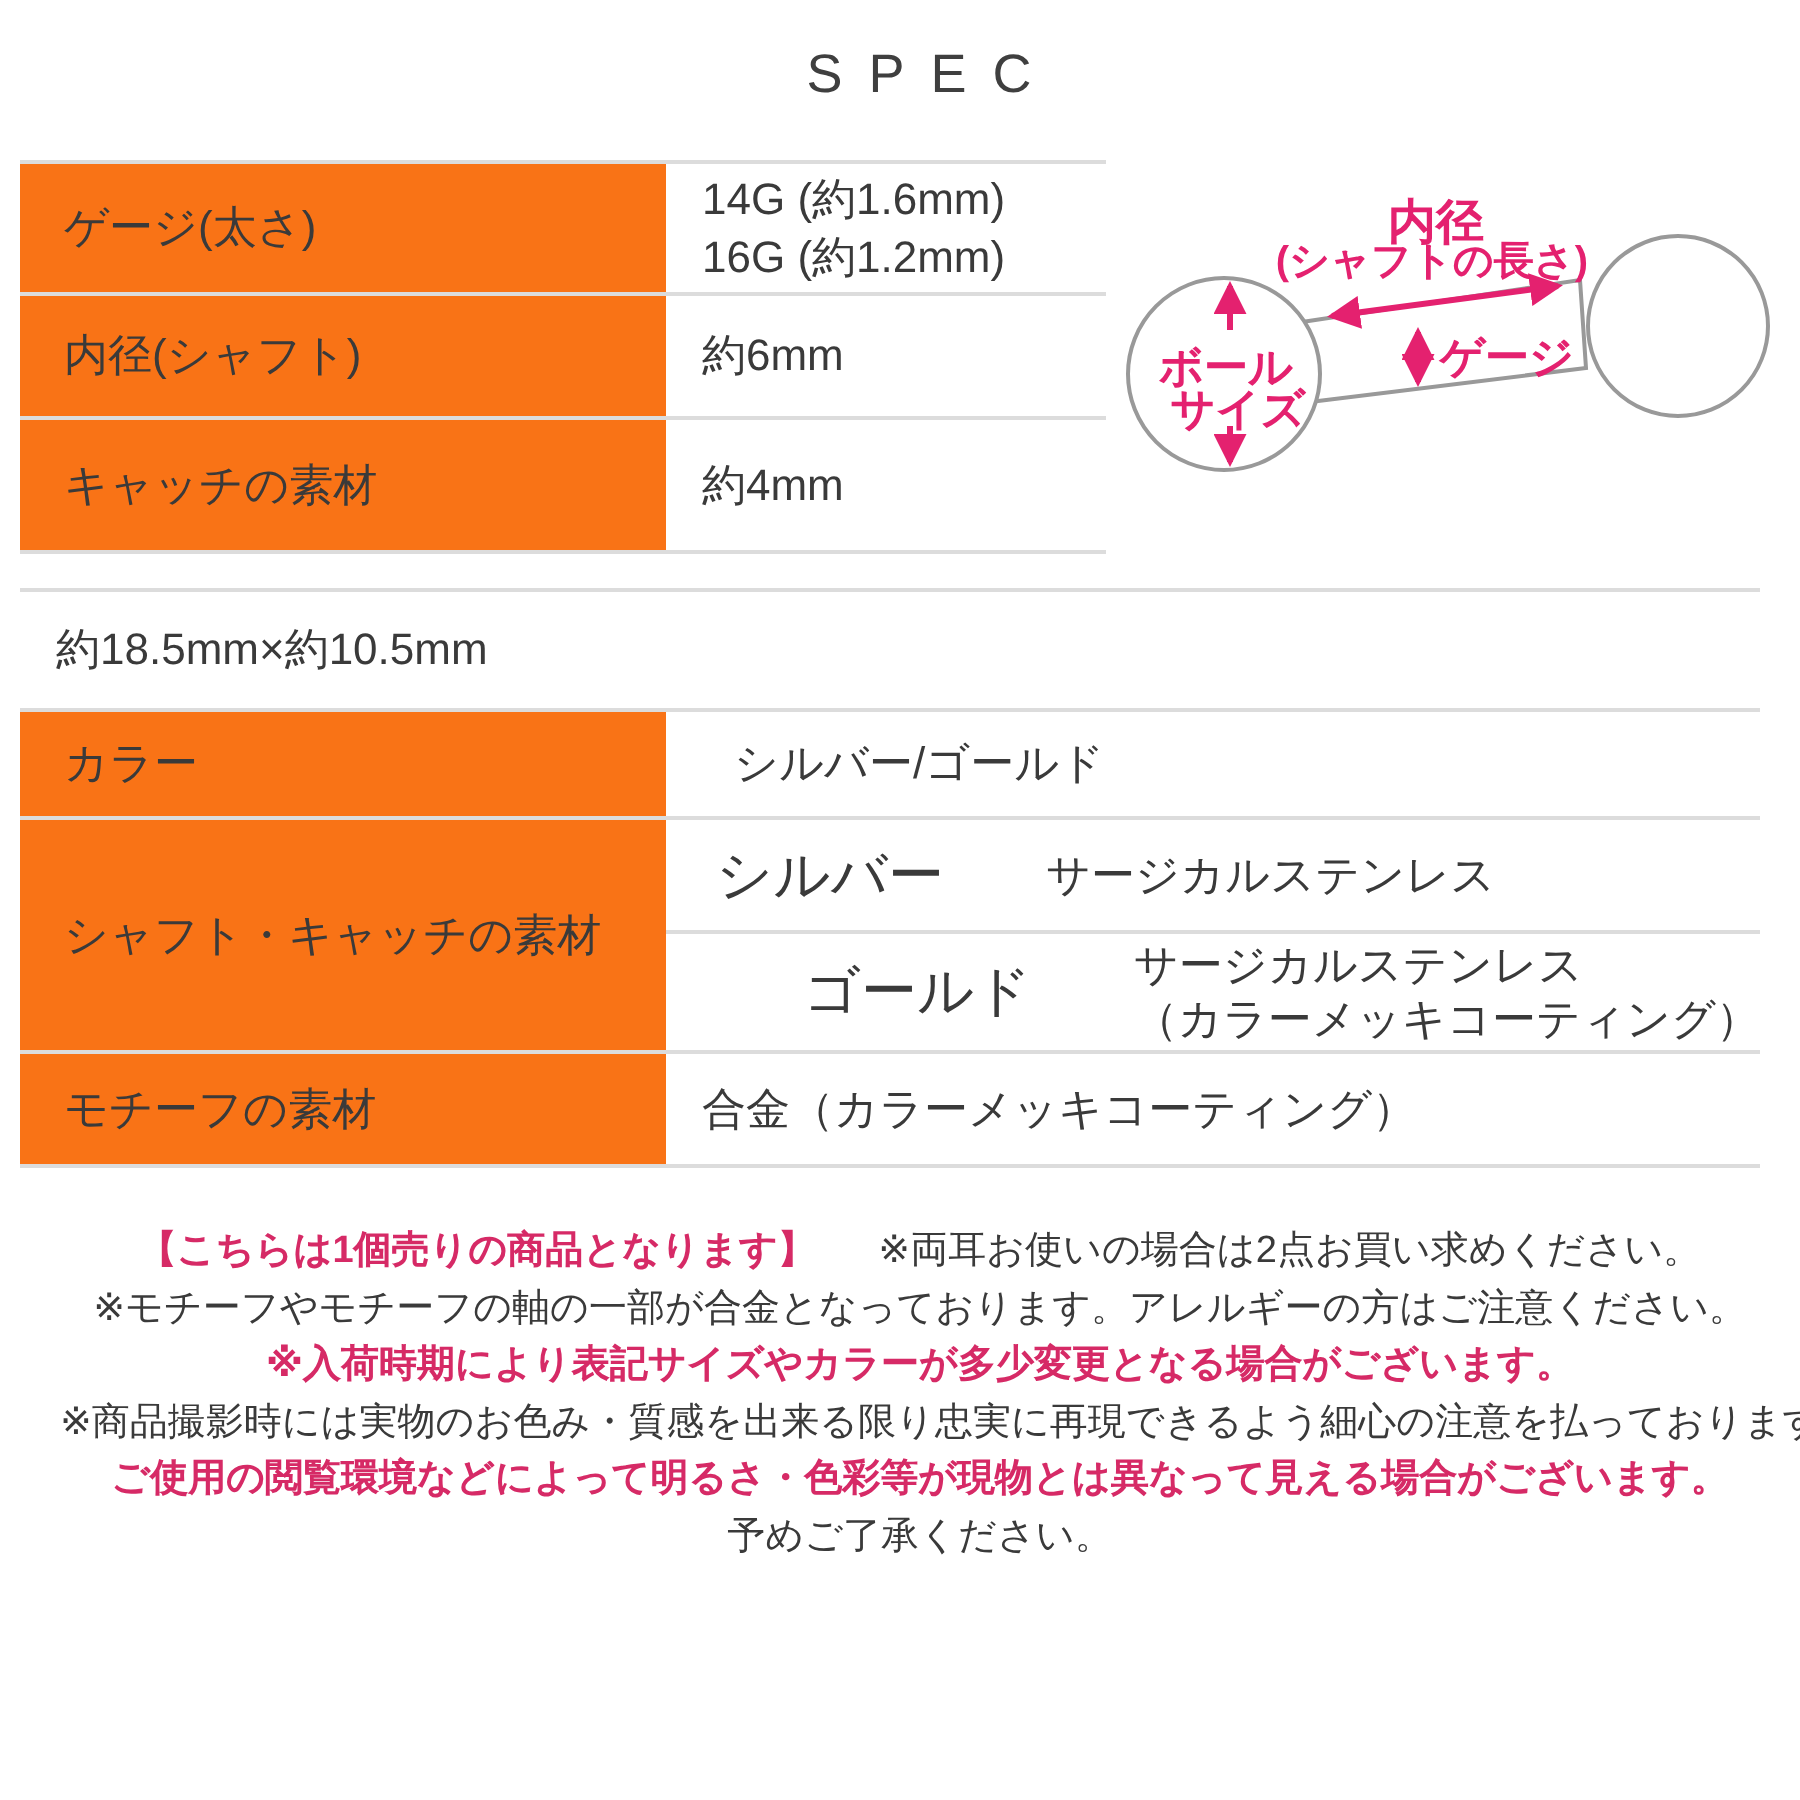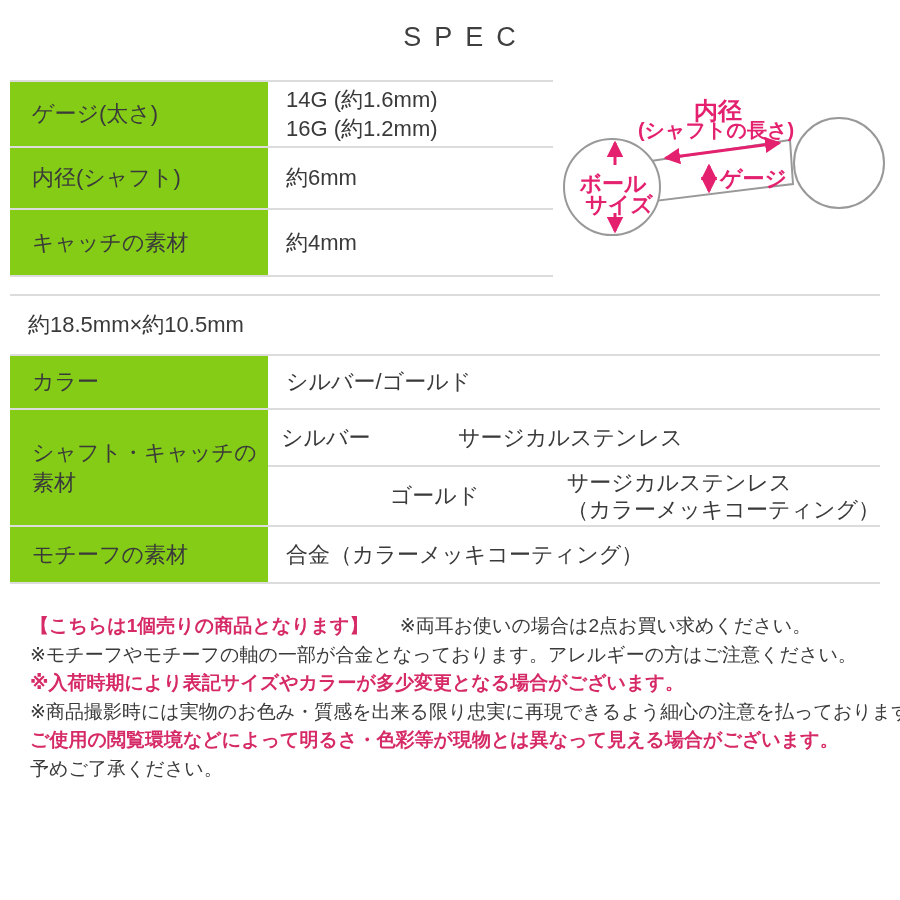--- a/index.html
+++ b/index.html
@@ -27,22 +27,22 @@
     position: absolute;
     border-top: 2px solid #dcdcdc;
     border-bottom: 2px solid #dcdcdc;
   }
   .spec-table .row {
     display: flex;
     border-bottom: 2px solid #dcdcdc;
   }
   .spec-table .row:last-child { border-bottom: none; }
   .cell-label {
-    width: 258px;
-    background: #84cc16;
+    width: 323px;
+    background: #f97316;
     display: flex;
     align-items: center;
     padding-left: 22px;
     font-size: 22px;
     color: #3a3a3a;
     flex-shrink: 0;
   }
   .cell-value {
     flex: 1;
     background: #ffffff;
@@ -52,54 +52,54 @@
     font-size: 22px;
     color: #3a3a3a;
   }
   .cell-value.multiline { flex-direction: column; align-items: flex-start; justify-content: center; line-height: 29px; }
   #table-basic { left: 10px; top: 80px; width: 543px; }
   #table-basic .row-1 { height: 66px; }
   #table-basic .row-2 { height: 62px; }
   #table-basic .row-3 { height: 65px; }
   #table-detail { left: 10px; top: 294px; width: 870px; }
   #table-detail .row-1 { height: 60px; }
-  #table-detail .row-2 { height: 54px; }
+  #table-detail .row-2 { height: 54px; gap: 16px; }
   #table-detail .row-4 { height: 55px; }
   .subrows { flex: 1; display: flex; flex-direction: column; }
   .subrow {
     display: flex;
     align-items: center;
     border-bottom: 2px solid #dcdcdc;
     background: #ffffff;
   }
   .subrow:last-child { border-bottom: none; justify-content: flex-end; }
   .subrow-a { height: 57px; }
   .subrow-b { height: 58px; }
   .sub-name {
     width: 190px;
-    padding-left: 13px;
-    font-size: 22px;
+    padding-left: 25px;
+    font-size: 28px;
     flex-shrink: 0;
   }
   .sub-material { font-size: 22px; line-height: 27px; }
   .diagram {
     position: absolute;
     left: 563px;
     top: 73px;
     width: 337px;
     height: 175px;
   }
   .notes {
     position: absolute;
     left: 30px;
     top: 612px;
     width: 860px;
     font-size: 19px;
   }
-  .note-line { line-height: 28.5px; white-space: nowrap; }
+  .note-line { line-height: 28.5px; white-space: nowrap; text-align: center; }
   .note-em { color: #d62a66; font-weight: bold; }
   .note-black { color: #3a3a3a; }
   .note-gap { margin-left: 26px; }
 </style>
 </head>
 <body>
 
 <div class="canvas">
 
   <div class="page-title">SPEC</div>

